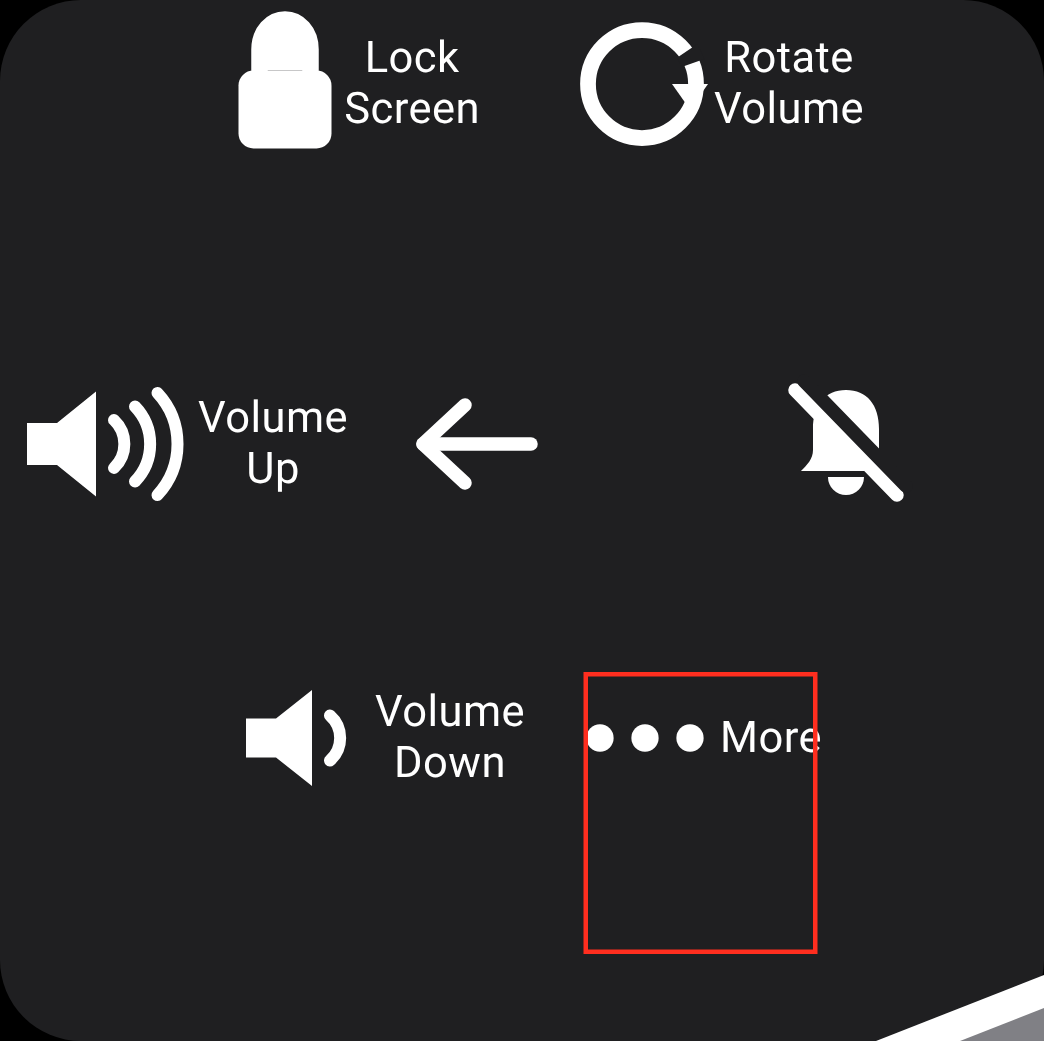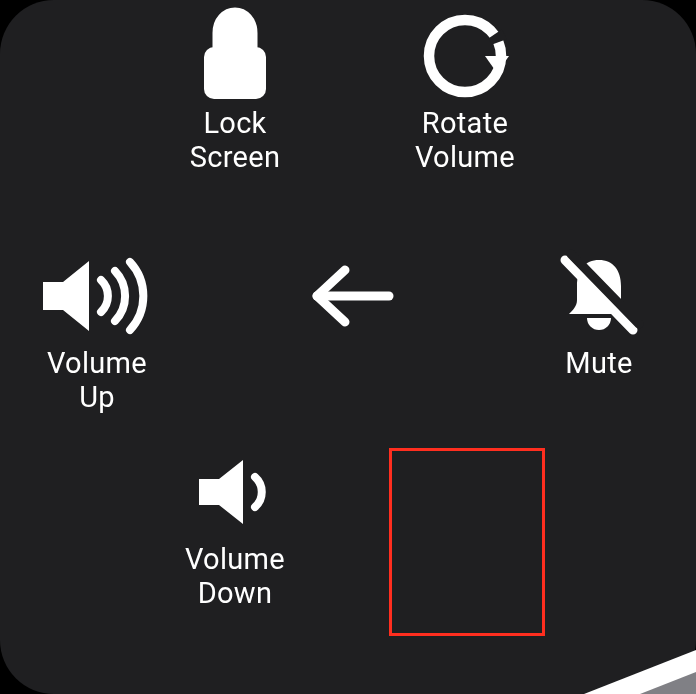--- a/index.html
+++ b/index.html
@@ -14,21 +14,21 @@
   .panel{
     position:absolute;
     inset:0;
     background:#1f1f21;
     border-radius:54px;
   }
   .item{
     position:absolute;
     width:170px;
     display:flex;
-    flex-direction:column;
+    flex-direction:row;
     align-items:center;
     text-align:center;
     cursor:pointer;
     user-select:none;
   }
   .item .icon-wrap{
     width:100px;
     height:100px;
     display:flex;
     align-items:center;
@@ -136,31 +136,40 @@
 
   <div class="item pos-mute">
     <div class="icon-wrap">
       <svg width="96" height="96" viewBox="0 0 96 96">
         <path fill="#ffffff" d="M48 12 C34 12 26 22 26 38 V52 C26 58 22 62 18 66 H78 C74 62 70 58 70 52 V38 C70 22 62 12 48 12 Z"></path>
         <path fill="#ffffff" d="M36 70 A12 12 0 0 0 60 70 Z"></path>
         <line x1="14" y1="12" x2="82" y2="82" stroke="#ffffff" stroke-width="9" stroke-linecap="round"></line>
         <line x1="14" y1="12" x2="82" y2="82" stroke="#1f1f21" stroke-width="9" stroke-linecap="round" transform="translate(6,-6)"></line>
       </svg>
     </div>
-    <div class="lbl">Mute</div>
   </div>
 
   <div class="item pos-voldown">
     <div class="icon-wrap">
       <svg width="100" height="80" viewBox="0 0 100 80">
         <path fill="#ffffff" d="M14 27 H34 L58 8 V72 L34 53 H14 Z"></path>
         <path d="M70 25 A20 20 0 0 1 70 55" fill="none" stroke="#ffffff" stroke-width="8" stroke-linecap="round"></path>
       </svg>
     </div>
     <div class="lbl">Volume
 Down</div>
   </div>
 
+  <div class="item pos-more">
+    <div class="icon-wrap">
+      <svg width="110" height="40" viewBox="0 0 110 40">
+        <circle cx="22" cy="20" r="10" fill="#ffffff"></circle>
+        <circle cx="55" cy="20" r="10" fill="#ffffff"></circle>
+        <circle cx="88" cy="20" r="10" fill="#ffffff"></circle>
+      </svg>
+    </div>
+    <div class="lbl">More</div>
+  </div>
 
   <div class="highlight"></div>
 </div>
 
 <div class="corner"></div>
 
 </body></html>

